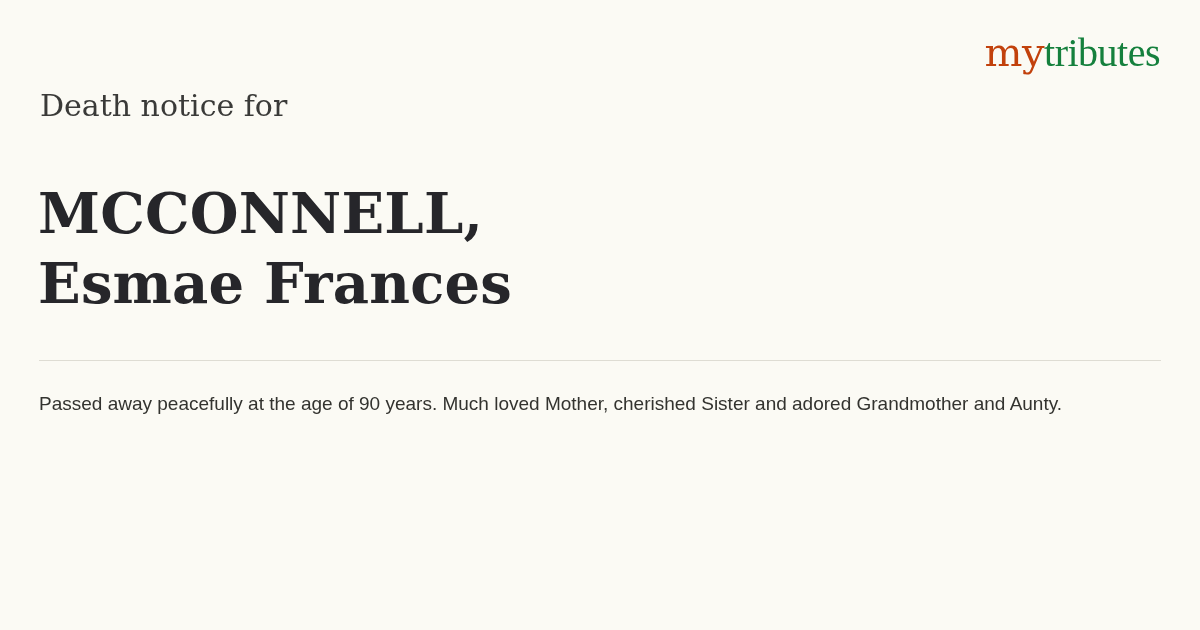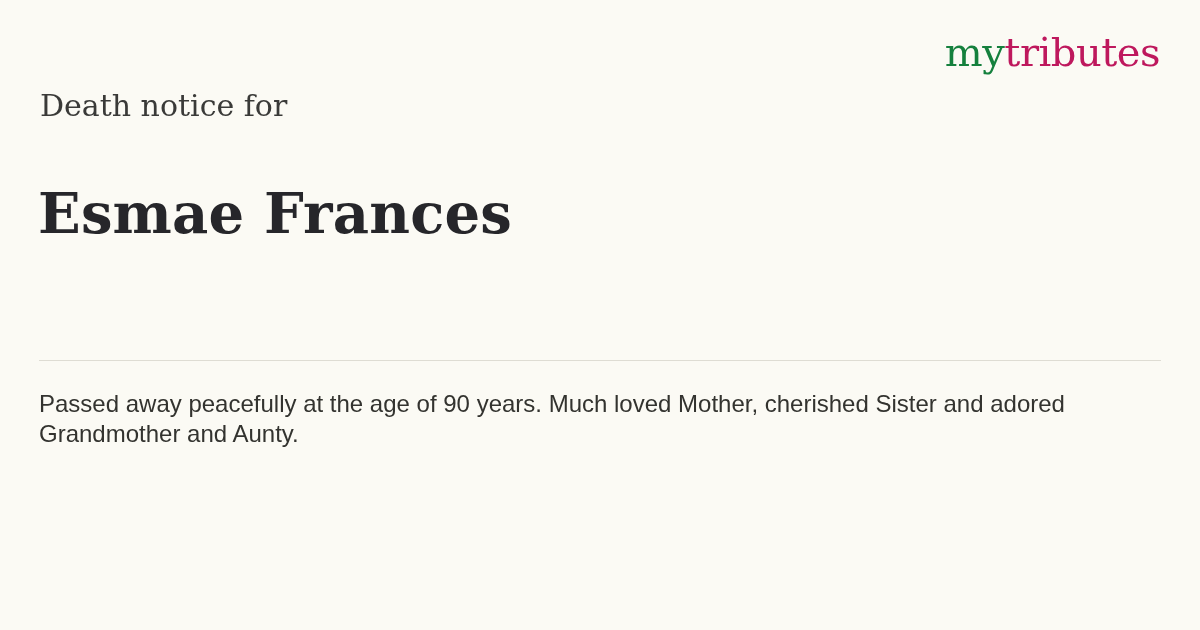--- a/index.html
+++ b/index.html
@@ -26,27 +26,28 @@
     position: absolute;
     top: 32px;
     right: 40px;
     font-family: "DejaVu Serif", "Liberation Serif", serif;
     font-size: 40px;
     letter-spacing: -0.5px;
     line-height: 1;
     white-space: nowrap;
   }
   .brand .brand-my {
-    color: #15803d;
+    color: #c2410c;
     font-weight: 400;
     margin-top: 9px;
   }
   .brand .brand-tributes {
-    color: #be185d;
+    color: #15803d;
     font-weight: 400;
+    font-family: Liberation Serif, serif;
   }
   
   .eyebrow {
     position: absolute;
     top: 88px;
     left: 40px;
     font-family: "DejaVu Serif", "Liberation Serif", serif;
     font-size: 30px;
     color: #3a3a38;
     line-height: 1.2;
@@ -82,40 +83,41 @@
     width: 1122px;
     height: 1px;
     background: #dedcd3;
   }
   
   .body-text {
     position: absolute;
     top: 389px;
     left: 39px;
     width: 1125px;
-    font-size: 24px;
+    font-size: 19px;
     line-height: 30px;
     color: #33332f;
   }
   .body-text p {
     margin: 0;
   }
 </style>
 </head>
 <body>
 
 <div class="page">
 
   <div class="brand">
     <span class="brand-my">my</span><span class="brand-tributes">tributes</span>
   </div>
 
   <div class="eyebrow">Death notice for</div>
 
   <h1 class="notice-name">
+    <span class="line">MCCONNELL,</span>
     <span class="line">Esmae Frances</span>
   </h1>
 
 
   <div class="divider"></div>
 
   <div class="body-text">
     <p>Passed away peacefully at the age of 90 years.  Much loved Mother, cherished Sister and adored Grandmother and Aunty.</p>
   </div>
 

